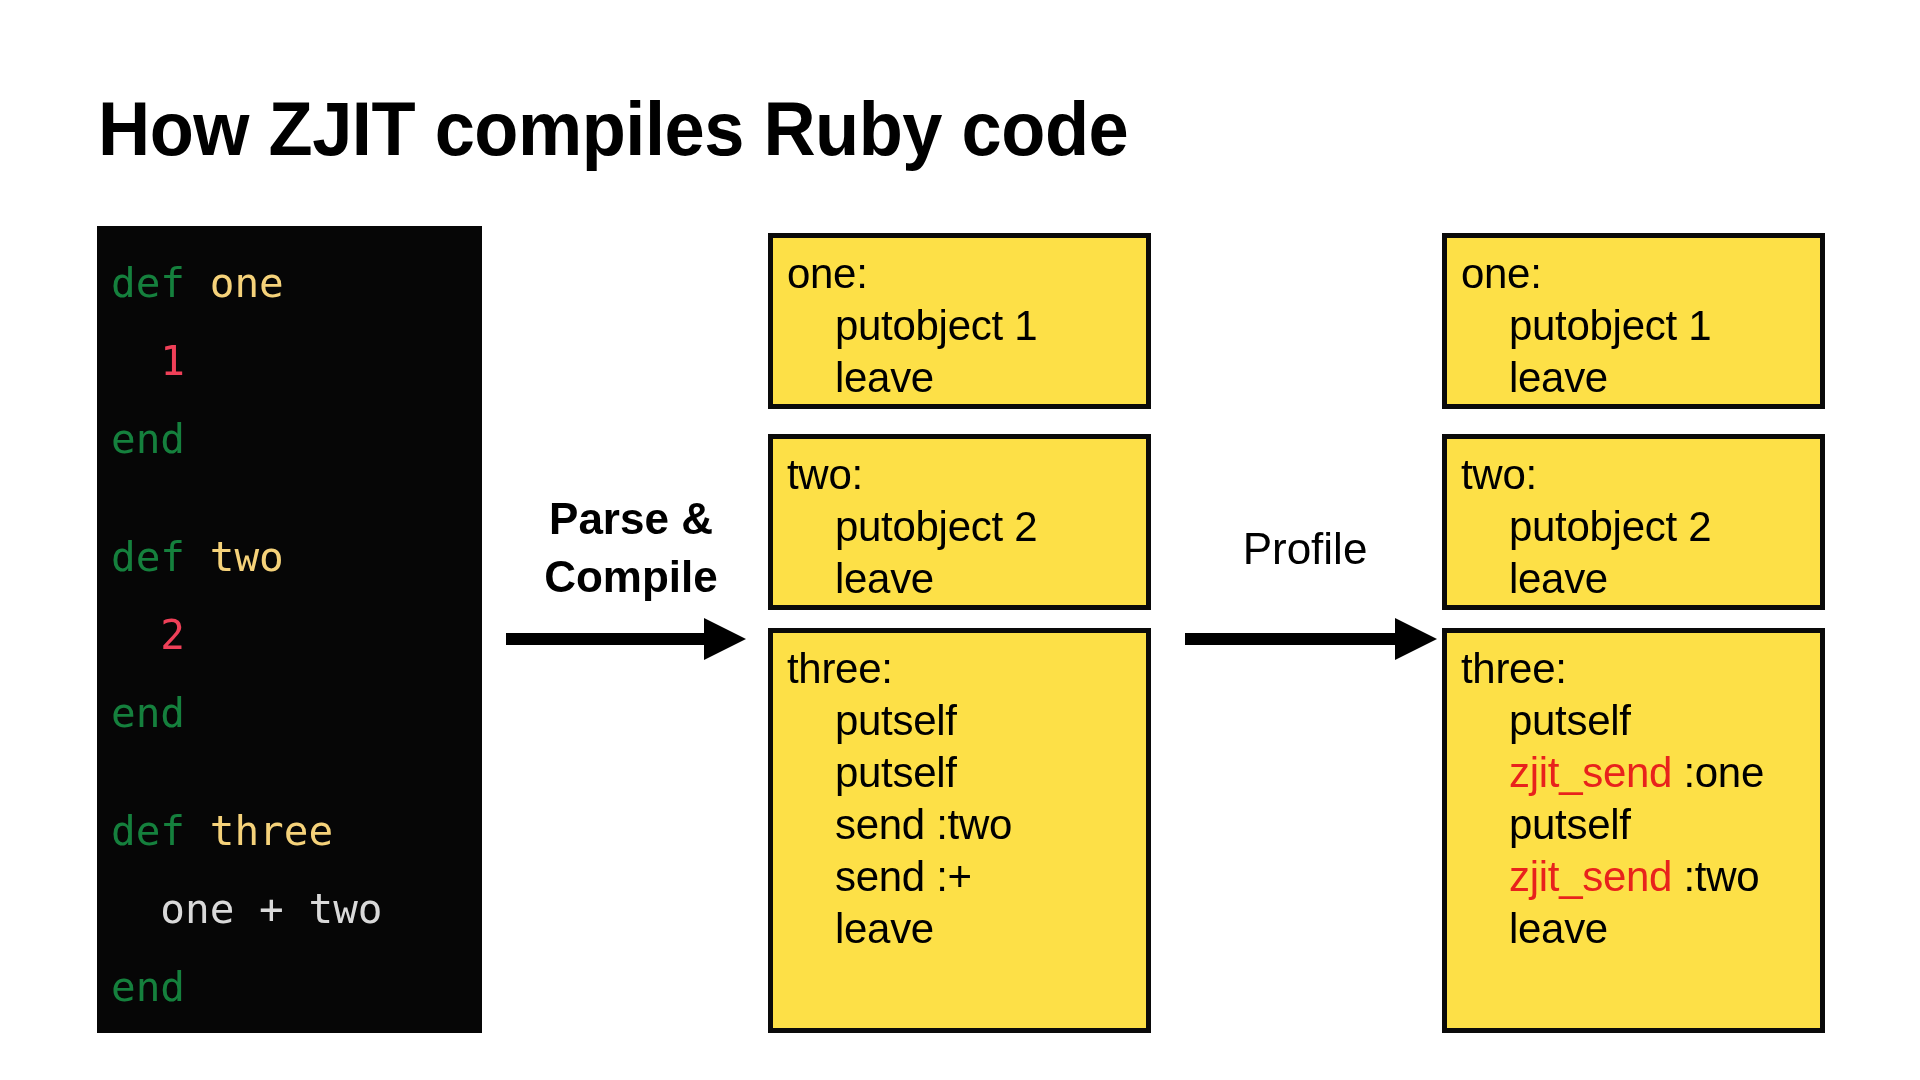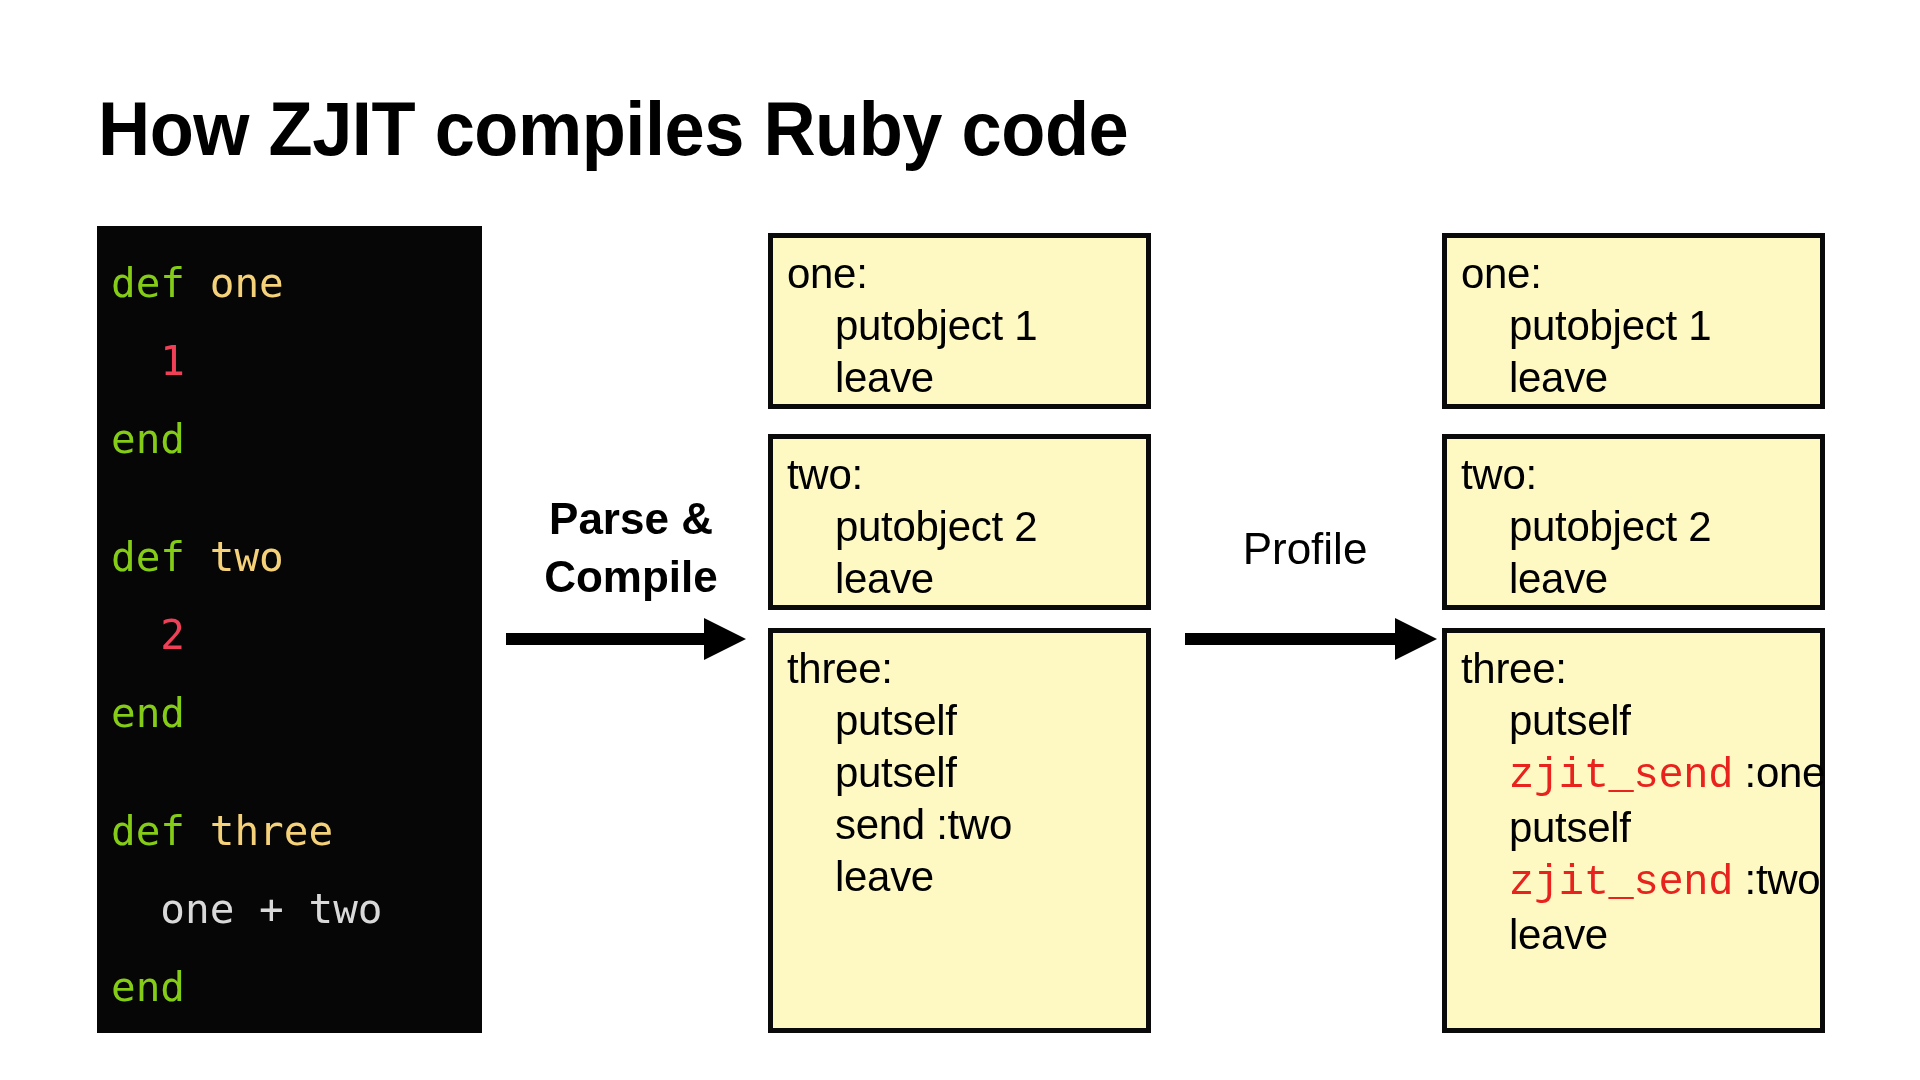--- a/index.html
+++ b/index.html
@@ -46,21 +46,21 @@
   .code-line {
     font-family: "DejaVu Sans Mono", "Liberation Mono", monospace;
     font-size: 41px;
     line-height: 78px;
     height: 78px;
     white-space: pre;
     padding-left: 14px;
     letter-spacing: 0px;
   }
   .code-line.blank { height: 40px; line-height: 40px; }
-  .tok-kw   { color: #84cc16; }
+  .tok-kw   { color: #15803d; }
   .tok-fn   { color: #f5d27a; }
   .tok-num  { color: #ef4058; }
   .tok-plain{ color: #d9d9d9; }
 
   
   .stage {
     position: absolute;
   }
   .stage-label {
     position: absolute;
@@ -89,34 +89,34 @@
     height: 0;
     border-top: 21px solid transparent;
     border-bottom: 21px solid transparent;
     border-left: 42px solid #000000;
   }
 
   
   .bc-box {
     position: absolute;
     border: 5px solid #0a0a0a;
-    background: #fef9c3;
+    background: #fde047;
     box-sizing: border-box;
     padding: 10px 16px 10px 14px;
   }
   .bc-line {
     font-family: "Liberation Sans", sans-serif;
     font-size: 42px;
     line-height: 52px;
     color: #000000;
     white-space: pre;
     letter-spacing: -0.3px;
   }
   .bc-line.indent { padding-left: 48px; }
-  .op-zjit { color: #e8221c; font-family: Liberation Mono, monospace; }
+  .op-zjit { color: #e8221c; }
 </style>
 </head>
 <body>
 
 <div id="slide-title">How ZJIT compiles Ruby code</div>
 
 <div id="code-panel" style="background: rgb(6, 6, 6);">
     <div class="code-line"><span class="tok-kw">def </span><span class="tok-fn">one</span></div>
     <div class="code-line"><span class="tok-num">  1</span></div>
     <div class="code-line"><span class="tok-kw">end</span></div>
@@ -156,20 +156,21 @@
     <div class="bc-box" style="left: 768px; top: 434px; width: 383px; height: 176px; border-color: rgb(10, 10, 10);">
       <div class="bc-line"><span>two:</span></div>
       <div class="bc-line indent"><span>putobject 2</span></div>
       <div class="bc-line indent"><span>leave</span></div>
     </div>
     <div class="bc-box" style="left: 768px; top: 628px; width: 383px; height: 405px; border-color: rgb(10, 10, 10);">
       <div class="bc-line"><span>three:</span></div>
       <div class="bc-line indent"><span>putself</span></div>
       <div class="bc-line indent"><span>putself</span></div>
       <div class="bc-line indent"><span>send :two</span></div>
+      <div class="bc-line indent"><span>send :+</span></div>
       <div class="bc-line indent"><span>leave</span></div>
     </div>
     <div class="bc-box" style="left: 1442px; top: 233px; width: 383px; height: 176px; border-color: rgb(10, 10, 10);">
       <div class="bc-line"><span>one:</span></div>
       <div class="bc-line indent"><span>putobject 1</span></div>
       <div class="bc-line indent"><span>leave</span></div>
     </div>
     <div class="bc-box" style="left: 1442px; top: 434px; width: 383px; height: 176px; border-color: rgb(10, 10, 10);">
       <div class="bc-line"><span>two:</span></div>
       <div class="bc-line indent"><span>putobject 2</span></div>

